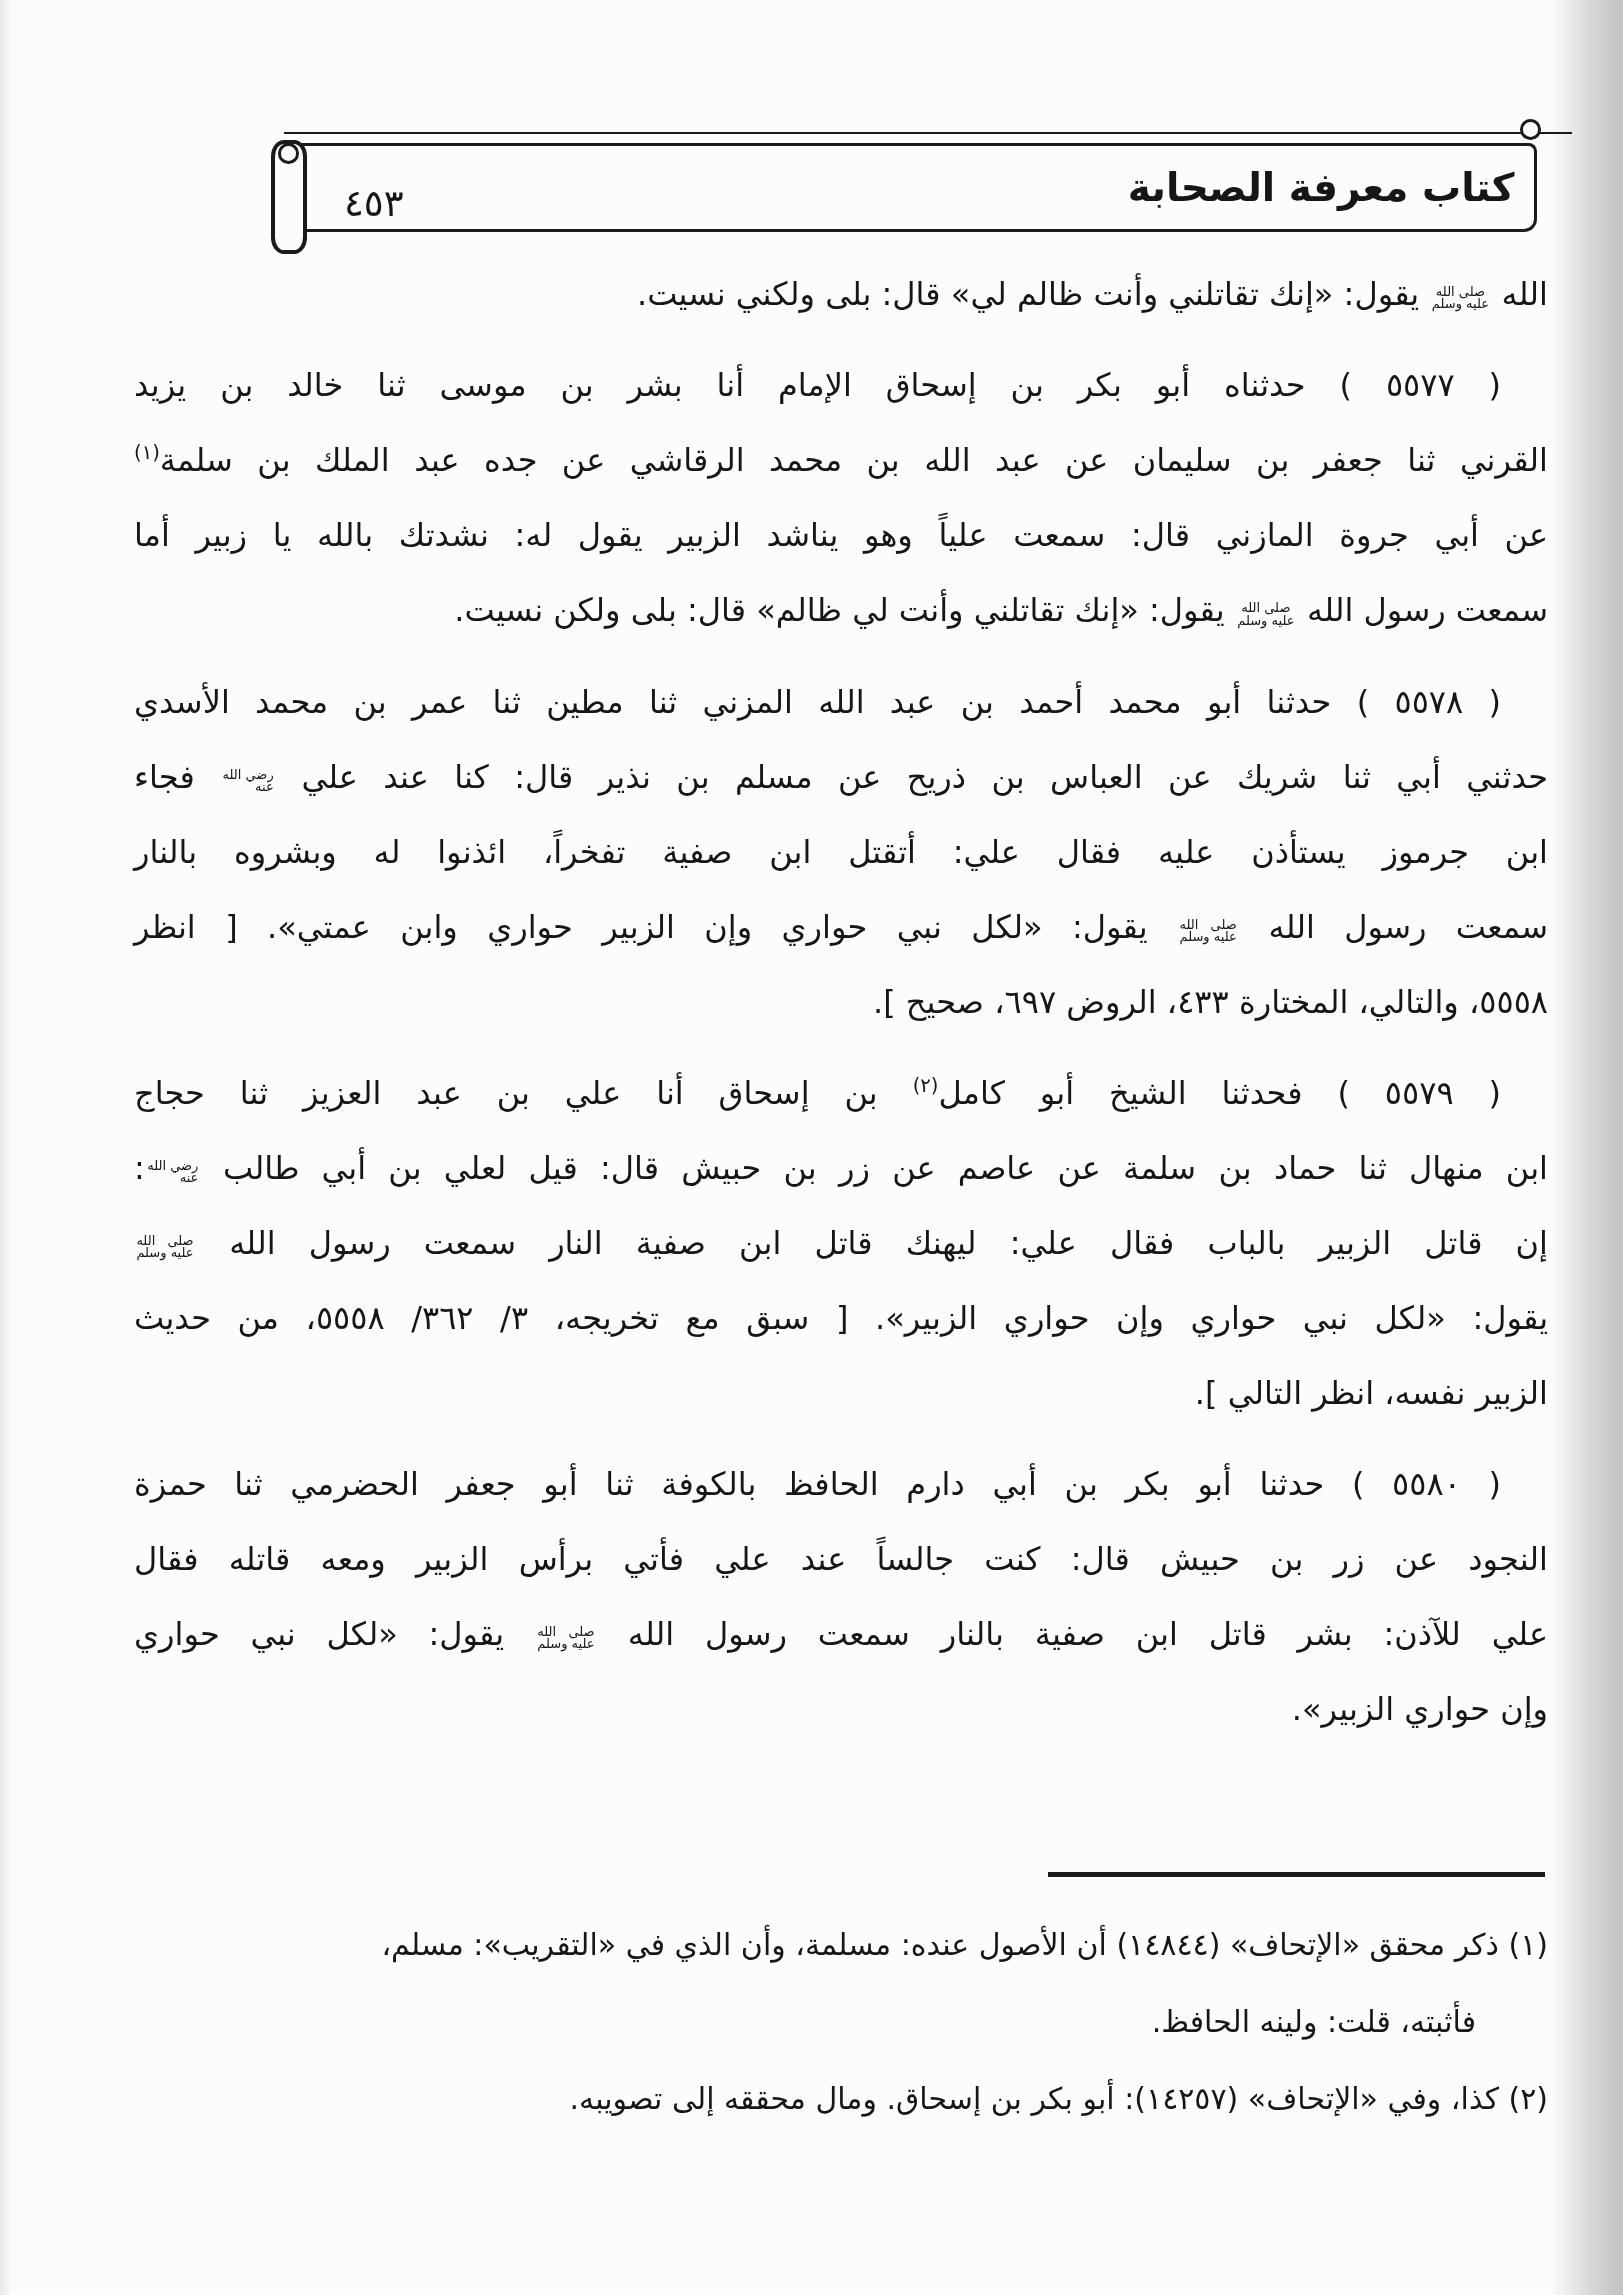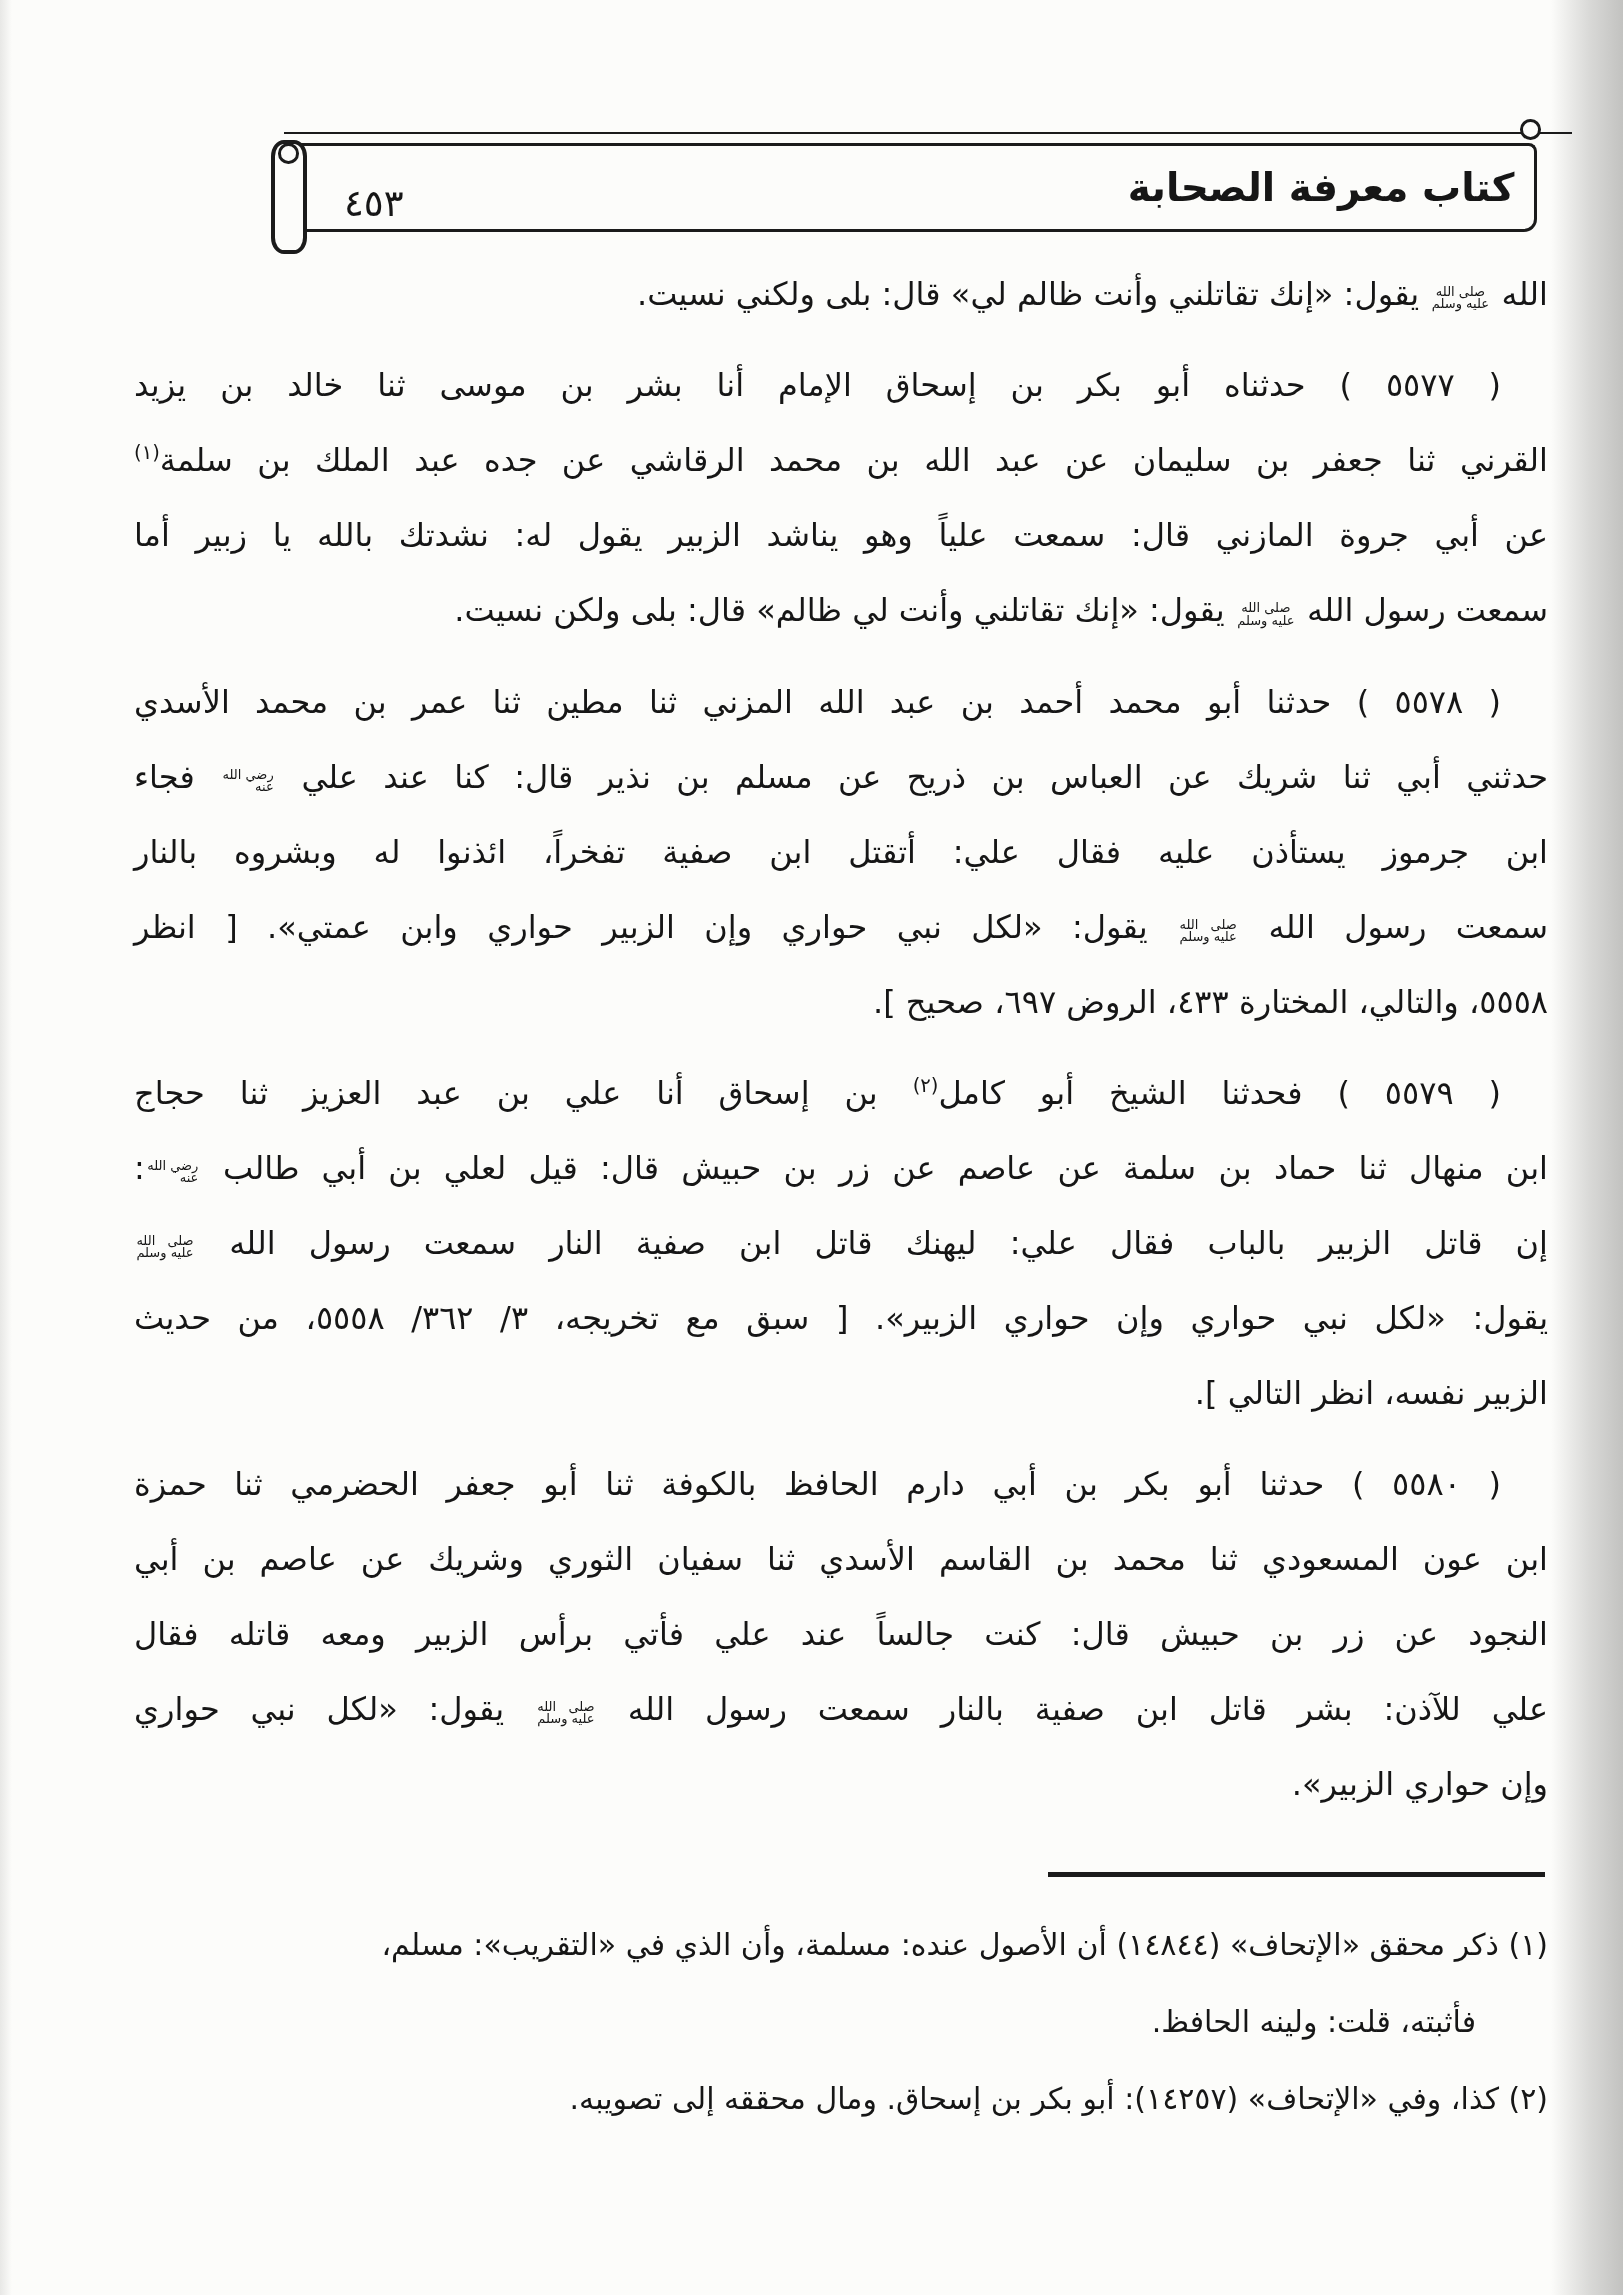--- a/index.html
+++ b/index.html
@@ -87,21 +87,20 @@
       </div>
       <div class="para">
         <div class="bline just indent">( ٥٥٧٩ ) فحدثنا الشيخ أبو كامل<sup class="fnref">(٢)</sup> بن إسحاق أنا علي بن عبد العزيز ثنا حجاج</div>
         <div class="bline just">ابن منهال ثنا حماد بن سلمة عن عاصم عن زر بن حبيش قال: قيل لعلي بن أبي طالب <span class="lig">رضي الله<br>عنه</span>:</div>
         <div class="bline just">إن قاتل الزبير بالباب فقال علي: ليهنك قاتل ابن صفية النار سمعت رسول الله <span class="lig">صلى الله<br>عليه وسلم</span></div>
         <div class="bline just">يقول: «لكل نبي حواري وإن حواري الزبير». [ سبق مع تخريجه، ٣/ ٣٦٢/ ٥٥٥٨، من حديث</div>
         <div class="bline last">الزبير نفسه، انظر التالي ].</div>
       </div>
       <div class="para">
         <div class="bline just indent">( ٥٥٨٠ ) حدثنا أبو بكر بن أبي دارم الحافظ بالكوفة ثنا أبو جعفر الحضرمي ثنا حمزة</div>
-        <div class="bline just">ابن عون المسعودي ثنا محمد بن القاسم الأسدي ثنا سفيان الثوري وشريك عن عاصم بن أبي</div>
         <div class="bline just">النجود عن زر بن حبيش قال: كنت جالساً عند علي فأتي برأس الزبير ومعه قاتله فقال</div>
         <div class="bline just">علي للآذن: بشر قاتل ابن صفية بالنار سمعت رسول الله <span class="lig">صلى الله<br>عليه وسلم</span> يقول: «لكل نبي حواري</div>
         <div class="bline last">وإن حواري الزبير».</div>
       </div>
     </div>
 
   <div class="fn-sep"></div>
   <div class="footnotes">
       <div class="fn-line">(١) ذكر محقق «الإتحاف» (١٤٨٤٤) أن الأصول عنده: مسلمة، وأن الذي في «التقريب»: مسلم،</div>
       <div class="fn-line fn-cont">فأثبته، قلت: ولينه الحافظ.</div>

